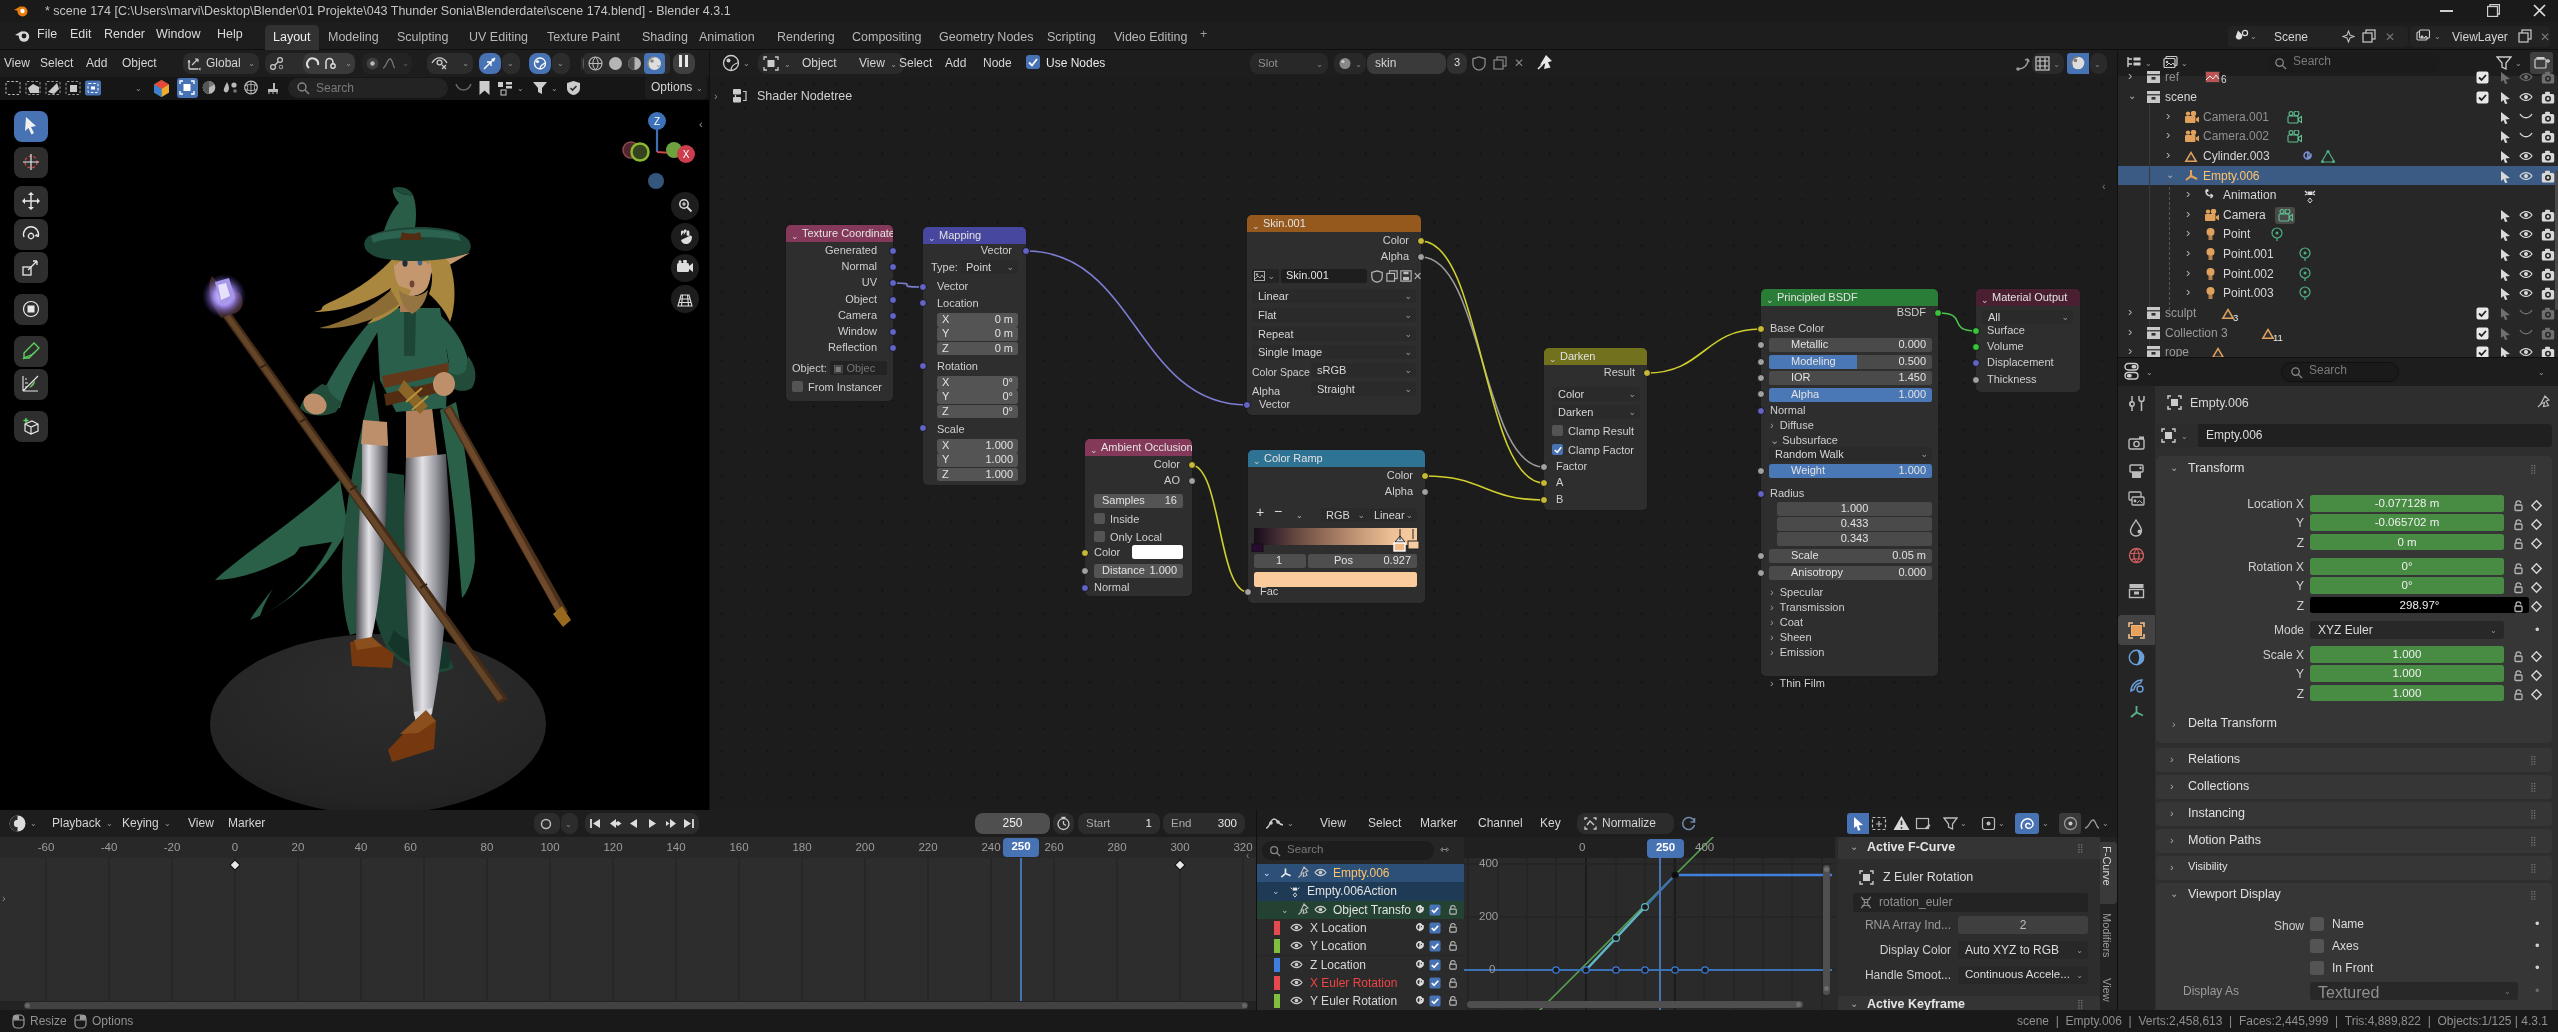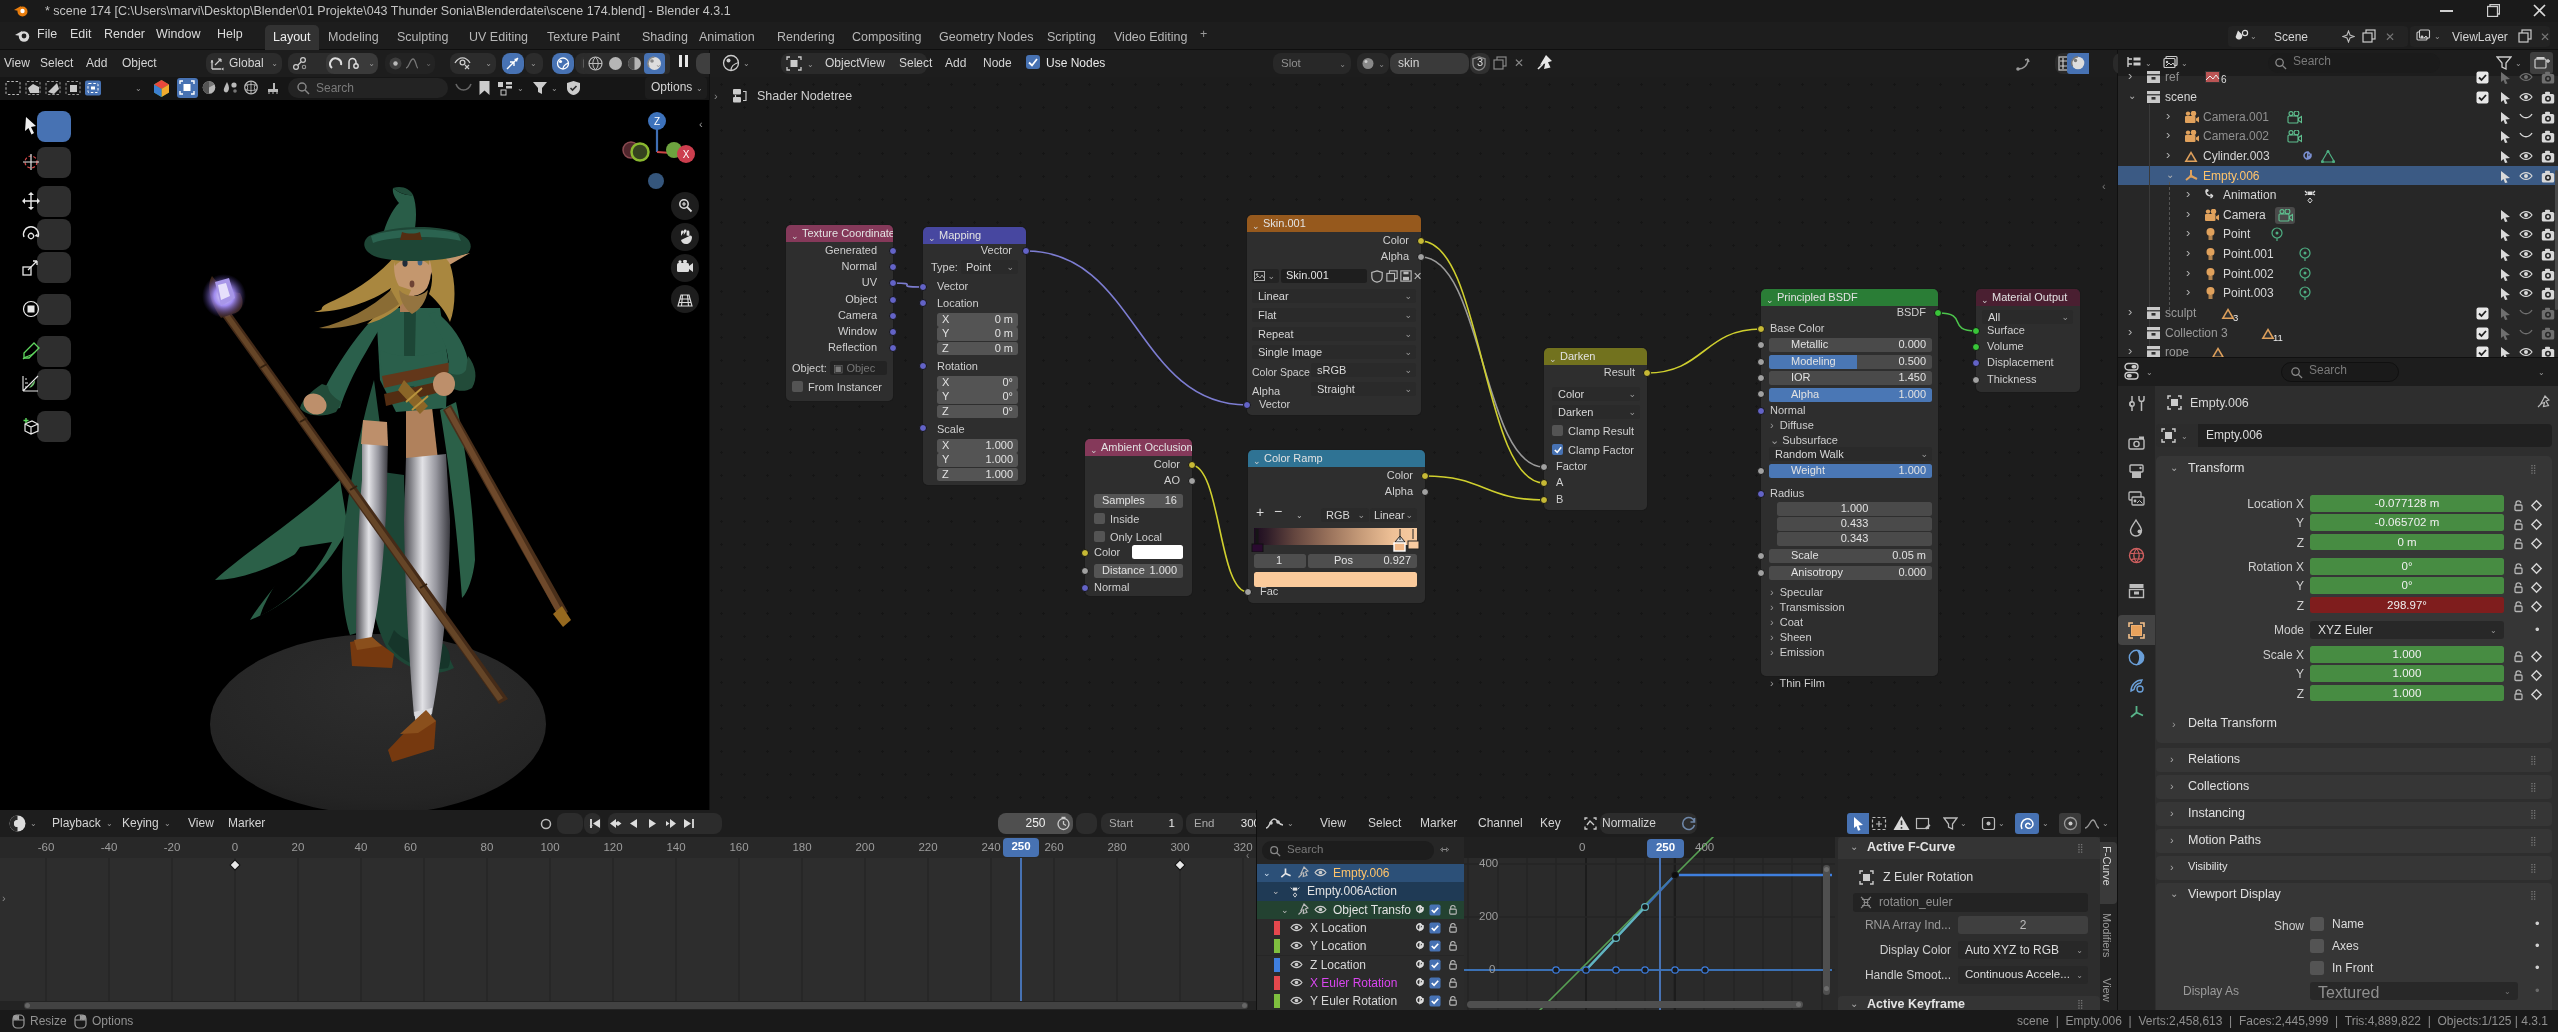--- a/index.html
+++ b/index.html
@@ -18,21 +18,21 @@
 
 #viewport { left:0; top:50px; width:709px; height:760px; background:#000; }
 #nodeed  { left:710px; top:50px; width:1407px; height:760px; background-color:#1c1c1c; background-image:radial-gradient(#151515 1px, transparent 1.2px); background-size:23px 23px; }
 #outliner { left:2118px; top:50px; width:440px; height:307px; background:#272727; }
 #props { left:2118px; top:358px; width:440px; height:652px; background:#2e2e2e; }
 #timeline { left:0; top:810px; width:1256px; height:200px; background:#2a2a2a; }
 #graphed { left:1257px; top:810px; width:860px; height:200px; background:#2a2a2a; }
 #statusbar { left:0; top:1010px; width:2558px; height:22px; background:#191919; }
 .edhead { position:absolute; left:0; top:0; width:100%; height:27px; background:#1d1d1d; }
 
-.btn { position:absolute; background:#2c2c2c; border-radius:8px;margin-left:23px; }
+.btn { position:absolute; background:#2c2c2c; border-radius:8px; }
 .bluebtn { background:#4772b3; }
 
 .node { position:absolute; background:rgba(48,48,48,0.97); border-radius:5px; box-shadow:0 0 0 1px #1a1a1a; }
 .nhead { white-space:nowrap; overflow:hidden; position:absolute; left:0; top:0; width:100%; height:17px; border-radius:5px 5px 0 0; color:#e2e2e2; font-size:11px; line-height:17px; }
 .nhead span { margin-left:16px; }
 .narrow { position:absolute; left:5px; top:3px; color:#cccccc; font-size:9px; }
 .nfield { position:absolute; background:#545454; border-radius:2.5px; color:#e2e2e2; font-size:11px; height:13.5px; line-height:13.5px; }
 .ndrop { position:absolute; background:#2a2a2a; border-radius:2.5px; color:#d8d8d8; font-size:11px; height:14px; line-height:14px; }
 .ndrop .ar, .ndrop-ar { position:absolute; right:4px; top:0; color:#9a9a9a; font-size:9px; }
 .nlabel { position:absolute; color:#cfcfcf; font-size:11px; white-space:nowrap; }
@@ -1368,21 +1368,21 @@
     <div class="abs" style="left:0;top:221.3px;width:186px;text-align:right;color:#cfcfcf;font-size:12px">Y</div>
     <div class="pfield-g" style="left:192px;top:219.3px;width:194px;background:#478c42">0°</div>
     <svg class="abs" style="left:394px;top:223px" width="13" height="13" viewBox="0 0 13 13">
         <path d="M4 6 V4.2 a2.4 2.4 0 0 1 4.8 0" fill="none" stroke="#b5b5b5" stroke-width="1.3"></path>
         <rect x="3" y="6" width="7" height="5.5" rx="1" fill="none" stroke="#b5b5b5" stroke-width="1.3"></rect>
       </svg>
     <svg class="abs" style="left:411px;top:222px" width="15" height="15" viewBox="0 0 15 15">
         <rect x="4.2" y="4.2" width="6.6" height="6.6" fill="none" stroke="#d5d5d5" stroke-width="1.4" transform="rotate(45 7.5 7.5)"></rect>
       </svg>
     <div class="abs" style="left:0;top:240.6px;width:186px;text-align:right;color:#cfcfcf;font-size:12px">Z</div>
-    <div class="pfield-g" style="left:192px;top:238.6px;width:194px;background:#7f1d1d">298.97°</div>
+    <div class="pfield-g" style="left:192px;top:238.6px;width:219px;background:#000000">298.97°</div>
     <svg class="abs" style="left:394px;top:242px" width="13" height="13" viewBox="0 0 13 13">
         <path d="M4 6 V4.2 a2.4 2.4 0 0 1 4.8 0" fill="none" stroke="#b5b5b5" stroke-width="1.3"></path>
         <rect x="3" y="6" width="7" height="5.5" rx="1" fill="none" stroke="#b5b5b5" stroke-width="1.3"></rect>
       </svg>
     <svg class="abs" style="left:411px;top:241px" width="15" height="15" viewBox="0 0 15 15">
         <rect x="4.2" y="4.2" width="6.6" height="6.6" fill="none" stroke="#d5d5d5" stroke-width="1.4" transform="rotate(45 7.5 7.5)"></rect>
       </svg>
     <div class="abs" style="left:0;top:265px;width:186px;text-align:right;color:#cfcfcf;font-size:12px">Mode</div>
     <div class="abs" style="left:192px;top:263px;width:194px;height:17.5px;background:#282828;border-radius:3px"></div>
     <div class="abs" style="left:200px;top:265px;color:#dcdcdc;font-size:12px">XYZ Euler</div>
@@ -1734,21 +1734,21 @@
     <svg class="abs" style="left:190px;top:148.5px" width="12" height="12" viewBox="0 0 13 13">
         <path d="M4 5.5 V4 a2.4 2.4 0 0 1 4.8 0" fill="none" stroke="#bbb" stroke-width="1.2"></path>
         <rect x="3" y="5.5" width="7" height="5.5" rx="1" fill="none" stroke="#bbb" stroke-width="1.2"></rect>
       </svg>
     <div class="abs" style="left:0;top:163.8px;width:207px;height:18.3px;background:#2b2b2b"></div>
     <div class="abs" style="left:17px;top:165.8px;width:6px;height:14px;background:#e5484d"></div>
     <svg class="abs" style="left:33px;top:166.8px" width="13" height="11" viewBox="0 0 14 12">
         <path d="M1 6 C4 1.5 10 1.5 13 6 C10 10.5 4 10.5 1 6 Z" fill="none" stroke="#ccc" stroke-width="1.2"></path>
         <circle cx="7" cy="6" r="2" fill="#ccc"></circle>
       </svg>
-    <div class="abs" style="left:53px;top:165.8px;color:#d946ef;font-size:12px">X Euler Rotation</div>
+    <div class="abs" style="left:53px;top:165.8px;color:#ef4444;font-size:12px">X Euler Rotation</div>
     <svg class="abs" style="left:155px;top:166.8px" width="13" height="12" viewBox="0 0 14 13">
         <path d="M9 2 a3.5 3.5 0 1 0 3 3 L8.5 8.5 Z M9 2 L12 5" fill="none" stroke="#ddd" stroke-width="1.6"></path>
       </svg>
     <svg class="abs" style="left:172px;top:166.8px" width="12" height="12" viewBox="0 0 13 13">
         <rect x="0.5" y="0.5" width="12" height="12" rx="2" fill="#4772b3"></rect>
         <path d="M3 6.5 l2.5 2.5 L10 4" stroke="#fff" stroke-width="1.8" fill="none"></path>
       </svg>
     <svg class="abs" style="left:190px;top:166.8px" width="12" height="12" viewBox="0 0 13 13">
         <path d="M4 5.5 V4 a2.4 2.4 0 0 1 4.8 0" fill="none" stroke="#bbb" stroke-width="1.2"></path>
         <rect x="3" y="5.5" width="7" height="5.5" rx="1" fill="none" stroke="#bbb" stroke-width="1.2"></rect>

